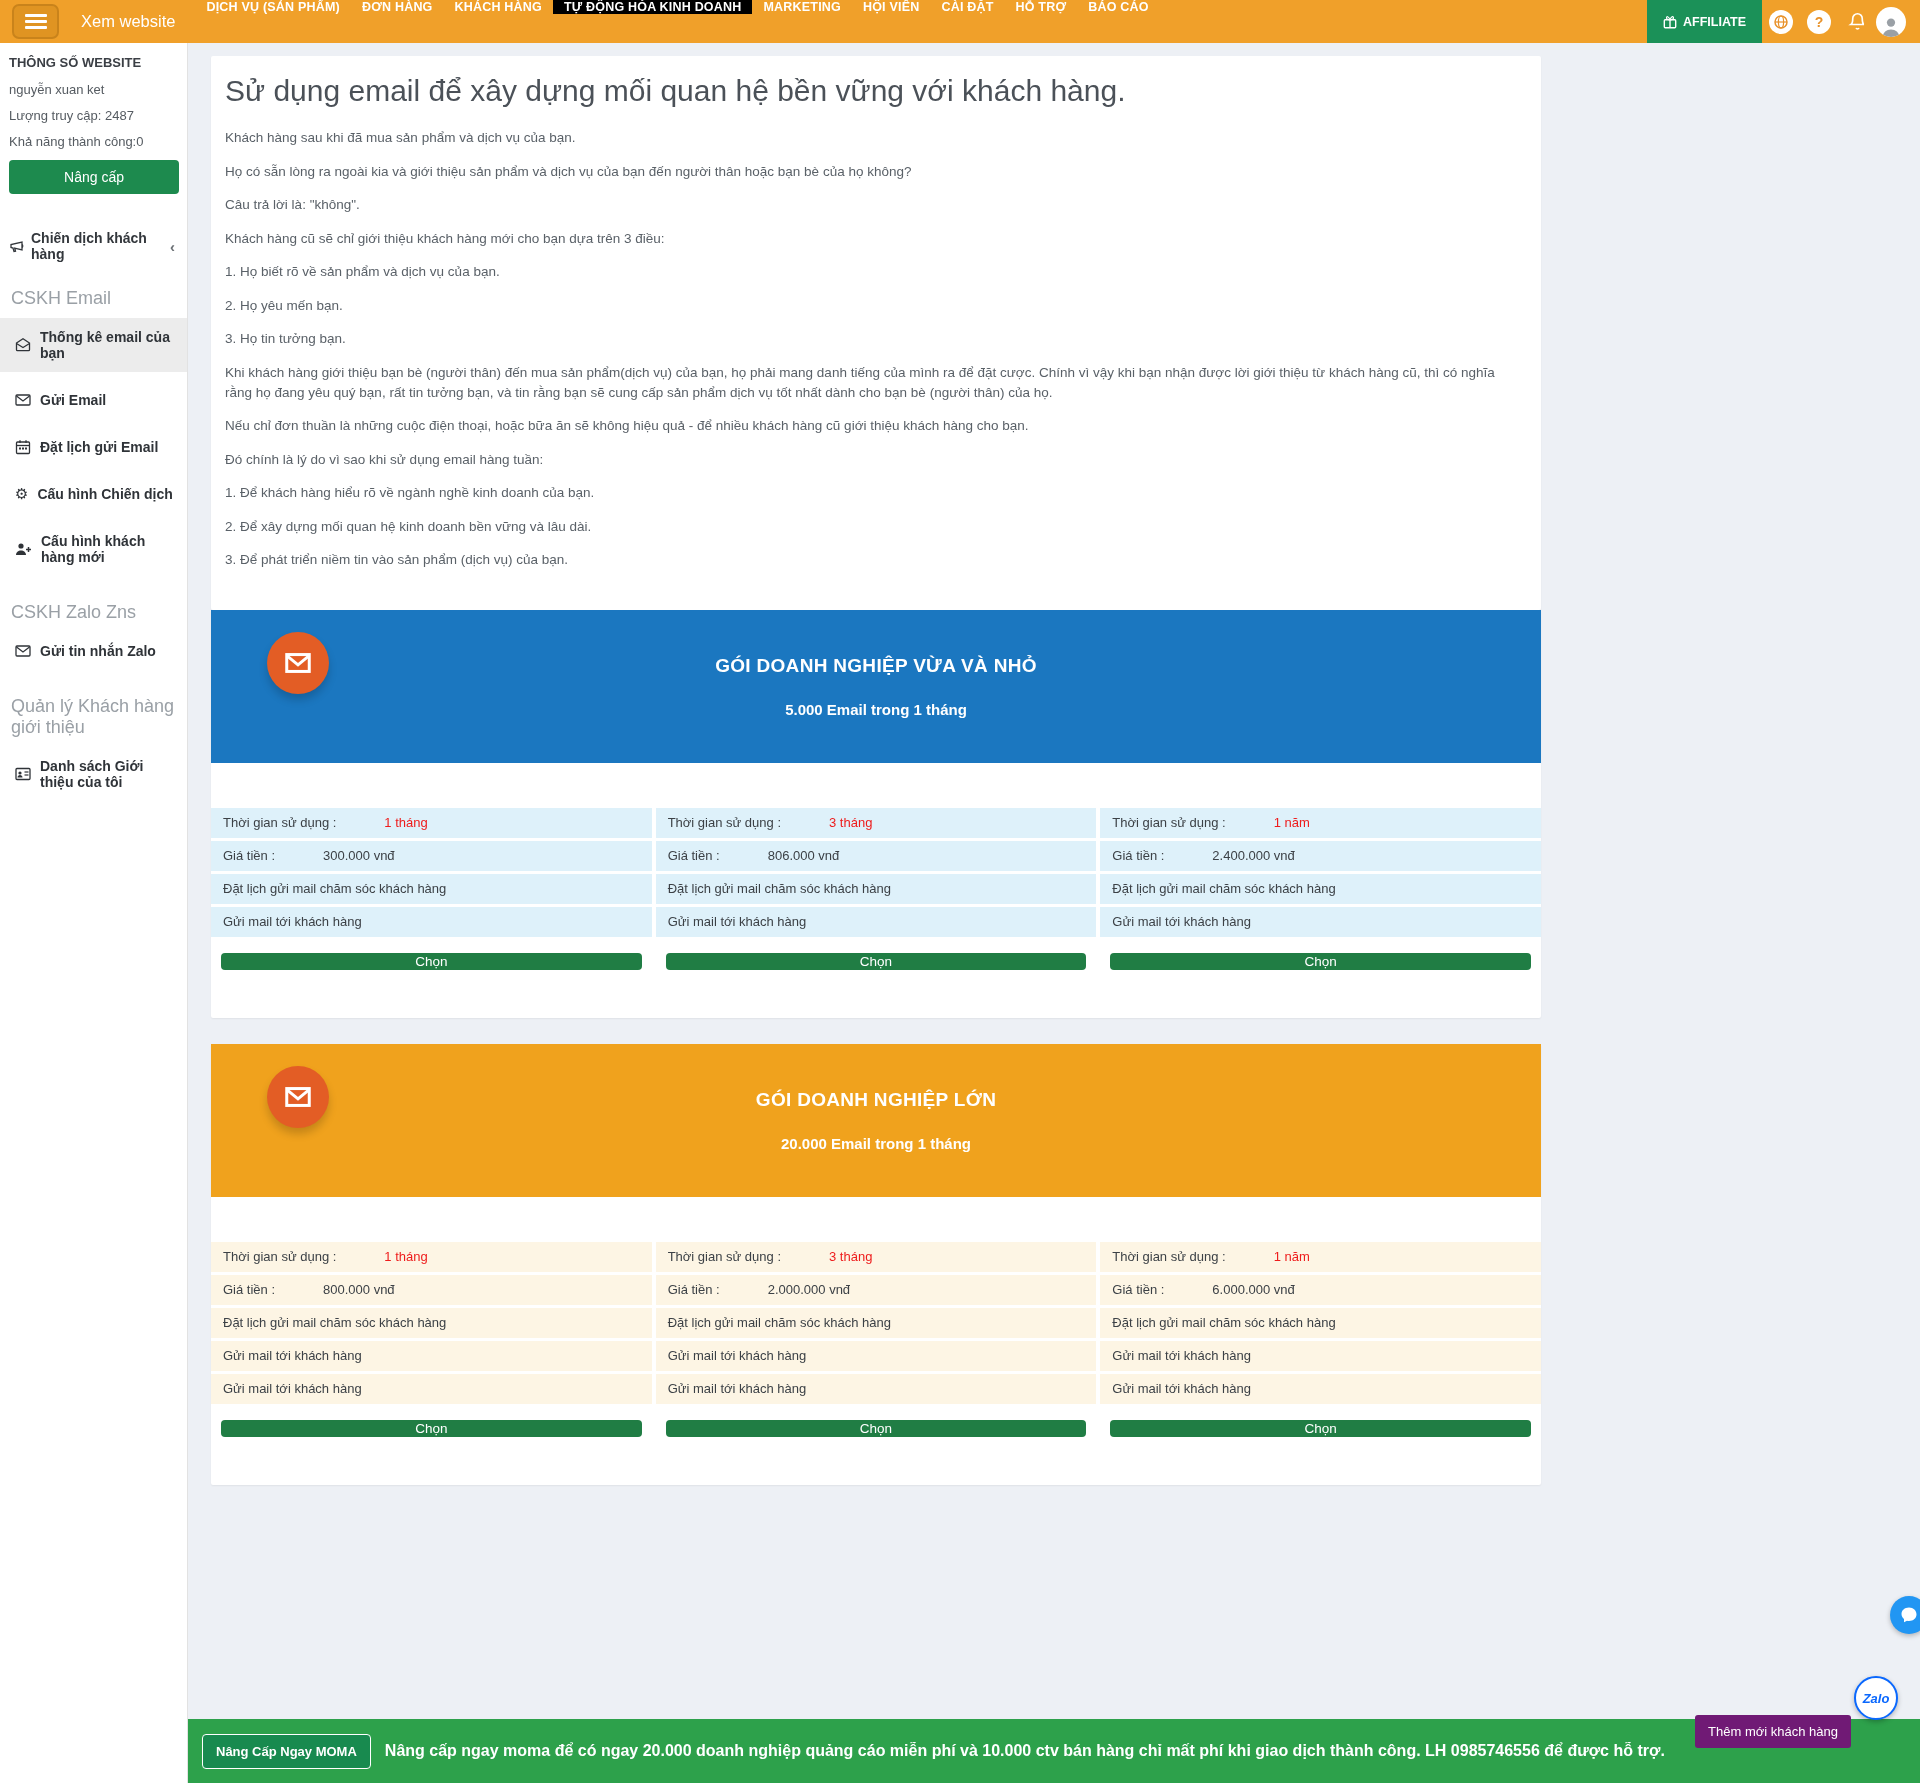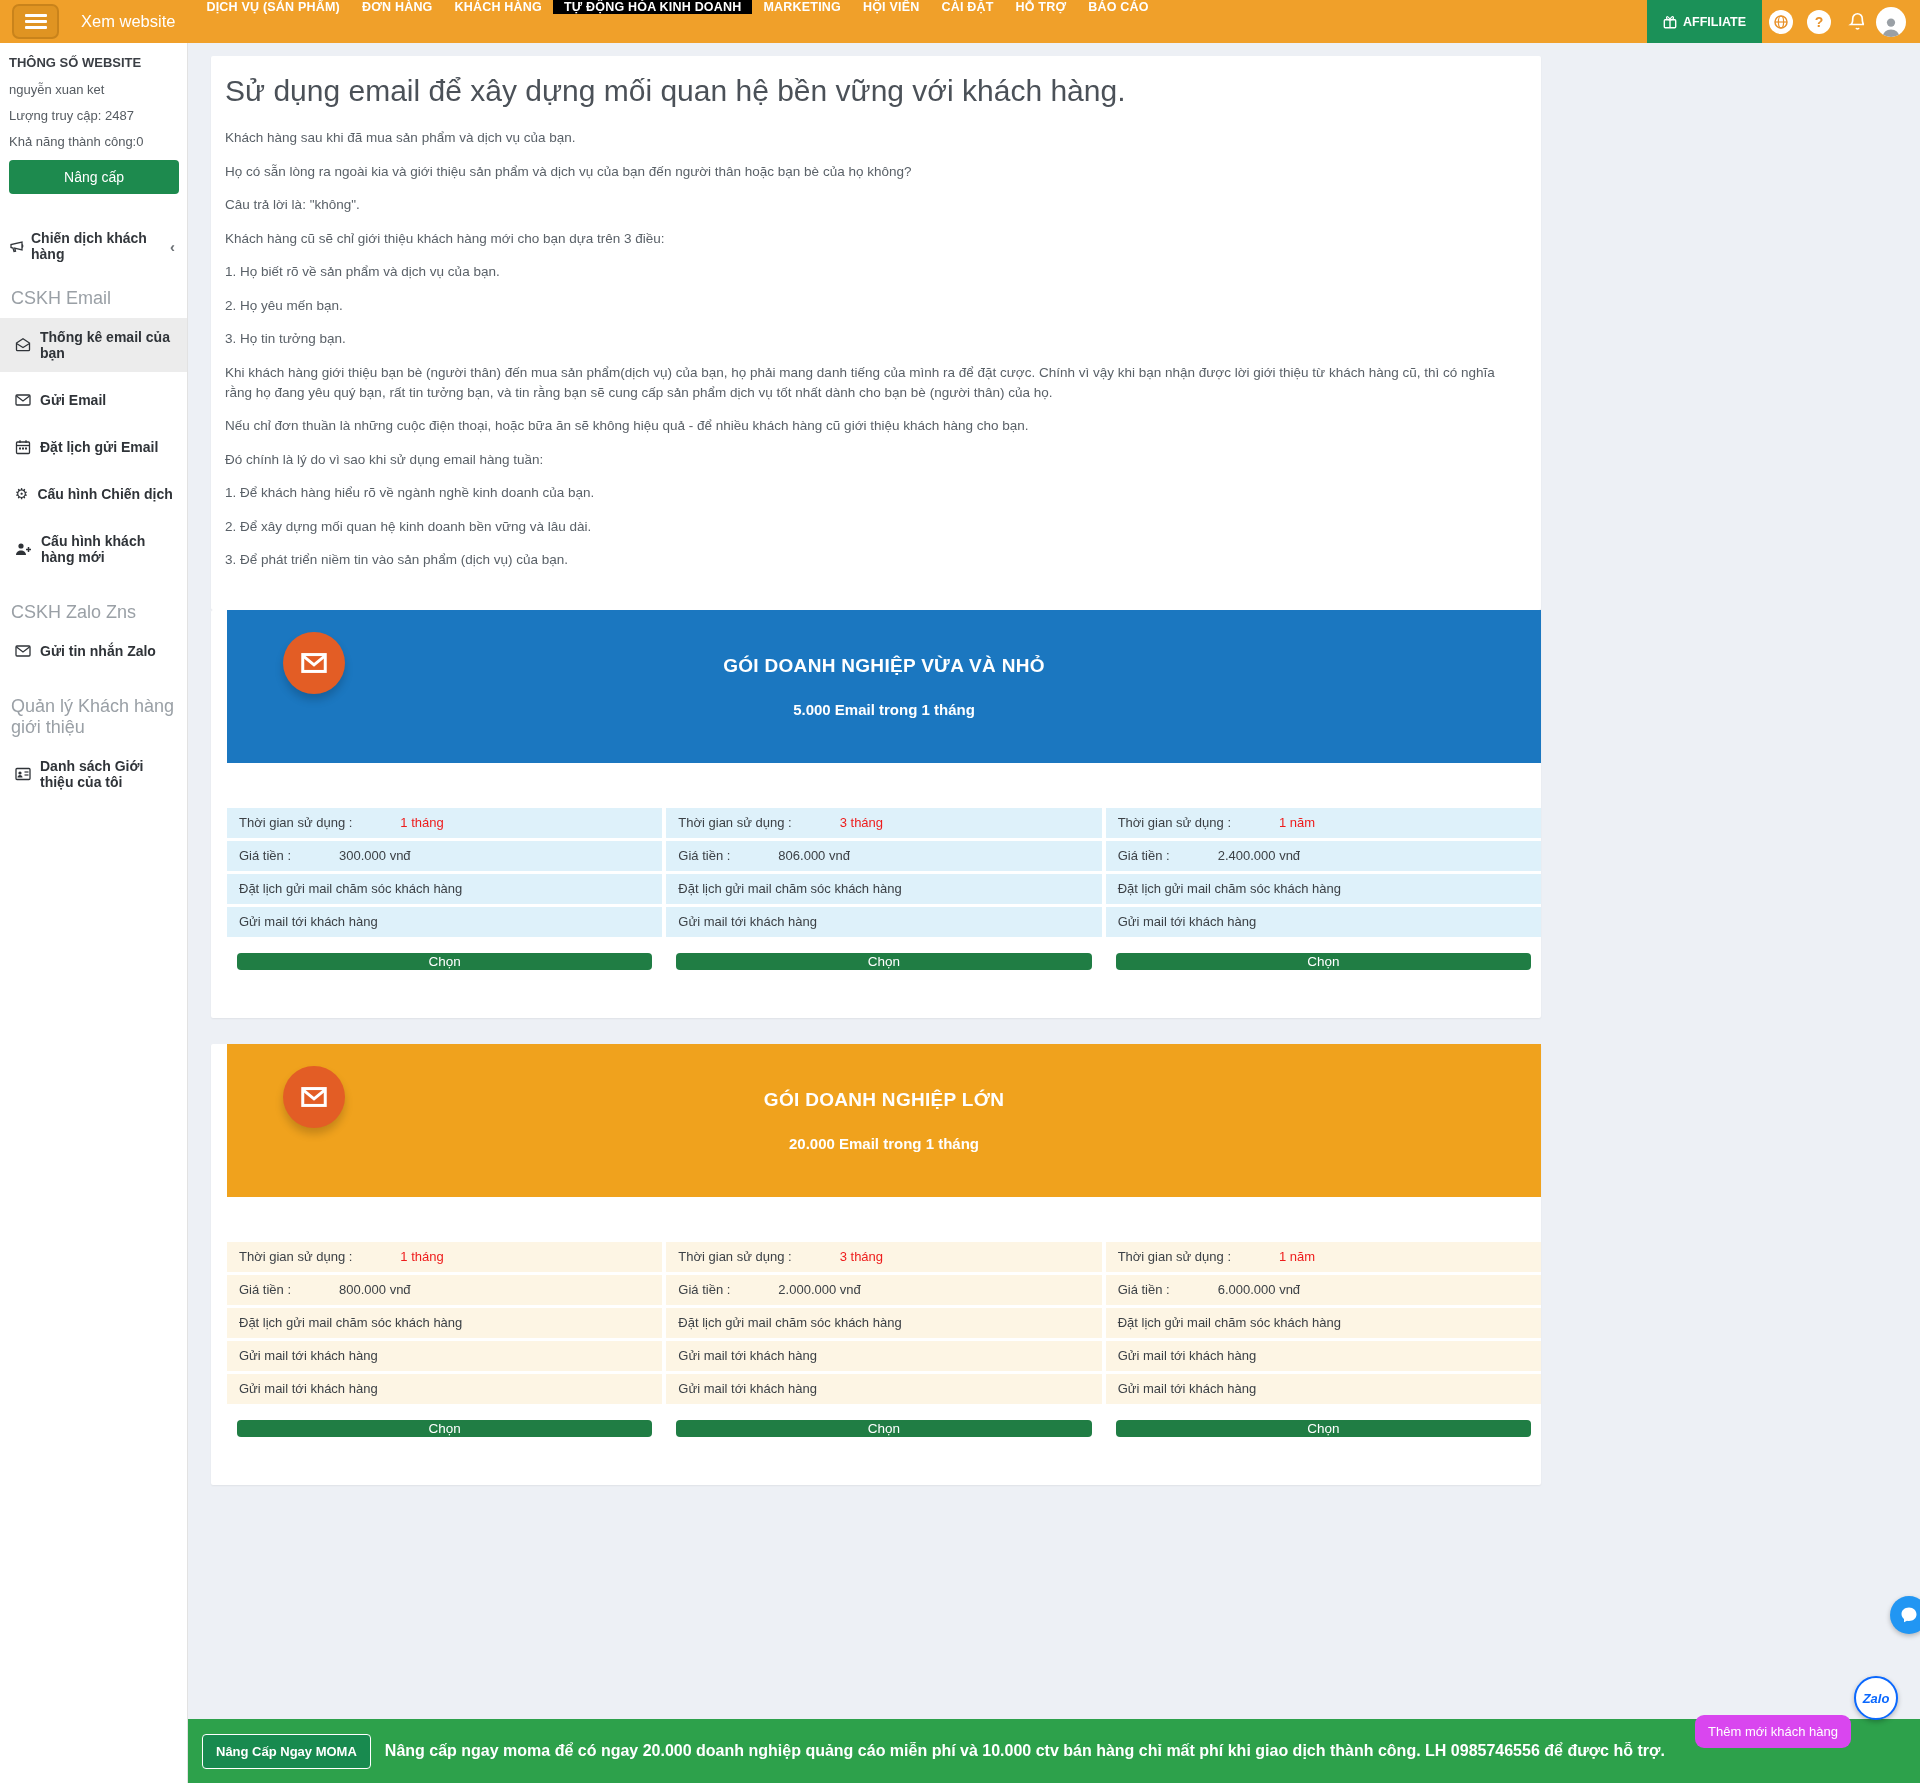--- a/index.html
+++ b/index.html
@@ -61,21 +61,20 @@
   }
   .sb-item.active { background:#ececec; }
   .sb-item svg, .sb-campaign svg { flex:0 0 auto; }
   .gear-glyph { font-family:"DejaVu Sans",sans-serif; font-size:15px; line-height:1; }
 
   
   .main { position:absolute; top:43px; left:188px; right:0; bottom:0; padding:13px 0 0 23px; }
   .card {
     width:1330px; background:#fff; border-radius:2px;
     box-shadow:0 1px 2px rgba(0,0,0,.06);
-    padding-left:16px;
   }
   .article { padding:12px 18px 26px 14px; min-height:544px; }
   .article h1 { font-size:30px; font-weight:500; color:#4b5158; margin:6px 0 20px 0; }
   .article p { font-size:13.5px; color:#5a6168; line-height:1.45; margin:14px 0; max-width:1300px; }
 
   .section-title { font-size:21px; color:#51575e; margin:90px 0 18px 2px; font-weight:400; }
 
   
   .pkg { margin-bottom:26px; padding-bottom:48px; }
   .pkg-header { height:153px; position:relative; display:flex; flex-direction:column; align-items:center; justify-content:center; gap:24px; }
@@ -108,21 +107,21 @@
     background:#2da14b; display:flex; align-items:center; padding-left:14px; z-index:10;
   }
   .moma-btn {
     background:#188a4f; border:1px solid #fff; border-radius:4px; color:#fff;
     font-size:13px; font-weight:bold; padding:9px 13px; cursor:pointer; white-space:nowrap;
     font-family:"Liberation Sans",sans-serif;
   }
   .footer-msg { color:#fff; font-weight:bold; font-size:16px; margin-left:14px; white-space:nowrap; overflow:hidden; }
   .add-customer-btn {
     position:absolute; right:69px; bottom:35px; z-index:12;
-    background:#d946ef; color:#fff; border:none; border-radius:9px;
+    background:#701a75; color:#fff; border:none; border-radius:3px;
     font-size:13px; padding:9px 13px; cursor:pointer; white-space:nowrap;
     font-family:"Liberation Sans",sans-serif;
   }
   .zalo-btn {
     position:absolute; right:22px; bottom:63px; z-index:12; width:44px; height:44px;
     border-radius:50%; background:#fff; border:2px solid #0a68fe;
     display:flex; align-items:center; justify-content:center;
     color:#0a68fe; font-weight:bold; font-size:13px; font-style:italic; cursor:pointer;
     box-shadow:0 2px 5px rgba(0,0,0,.25);
   }

